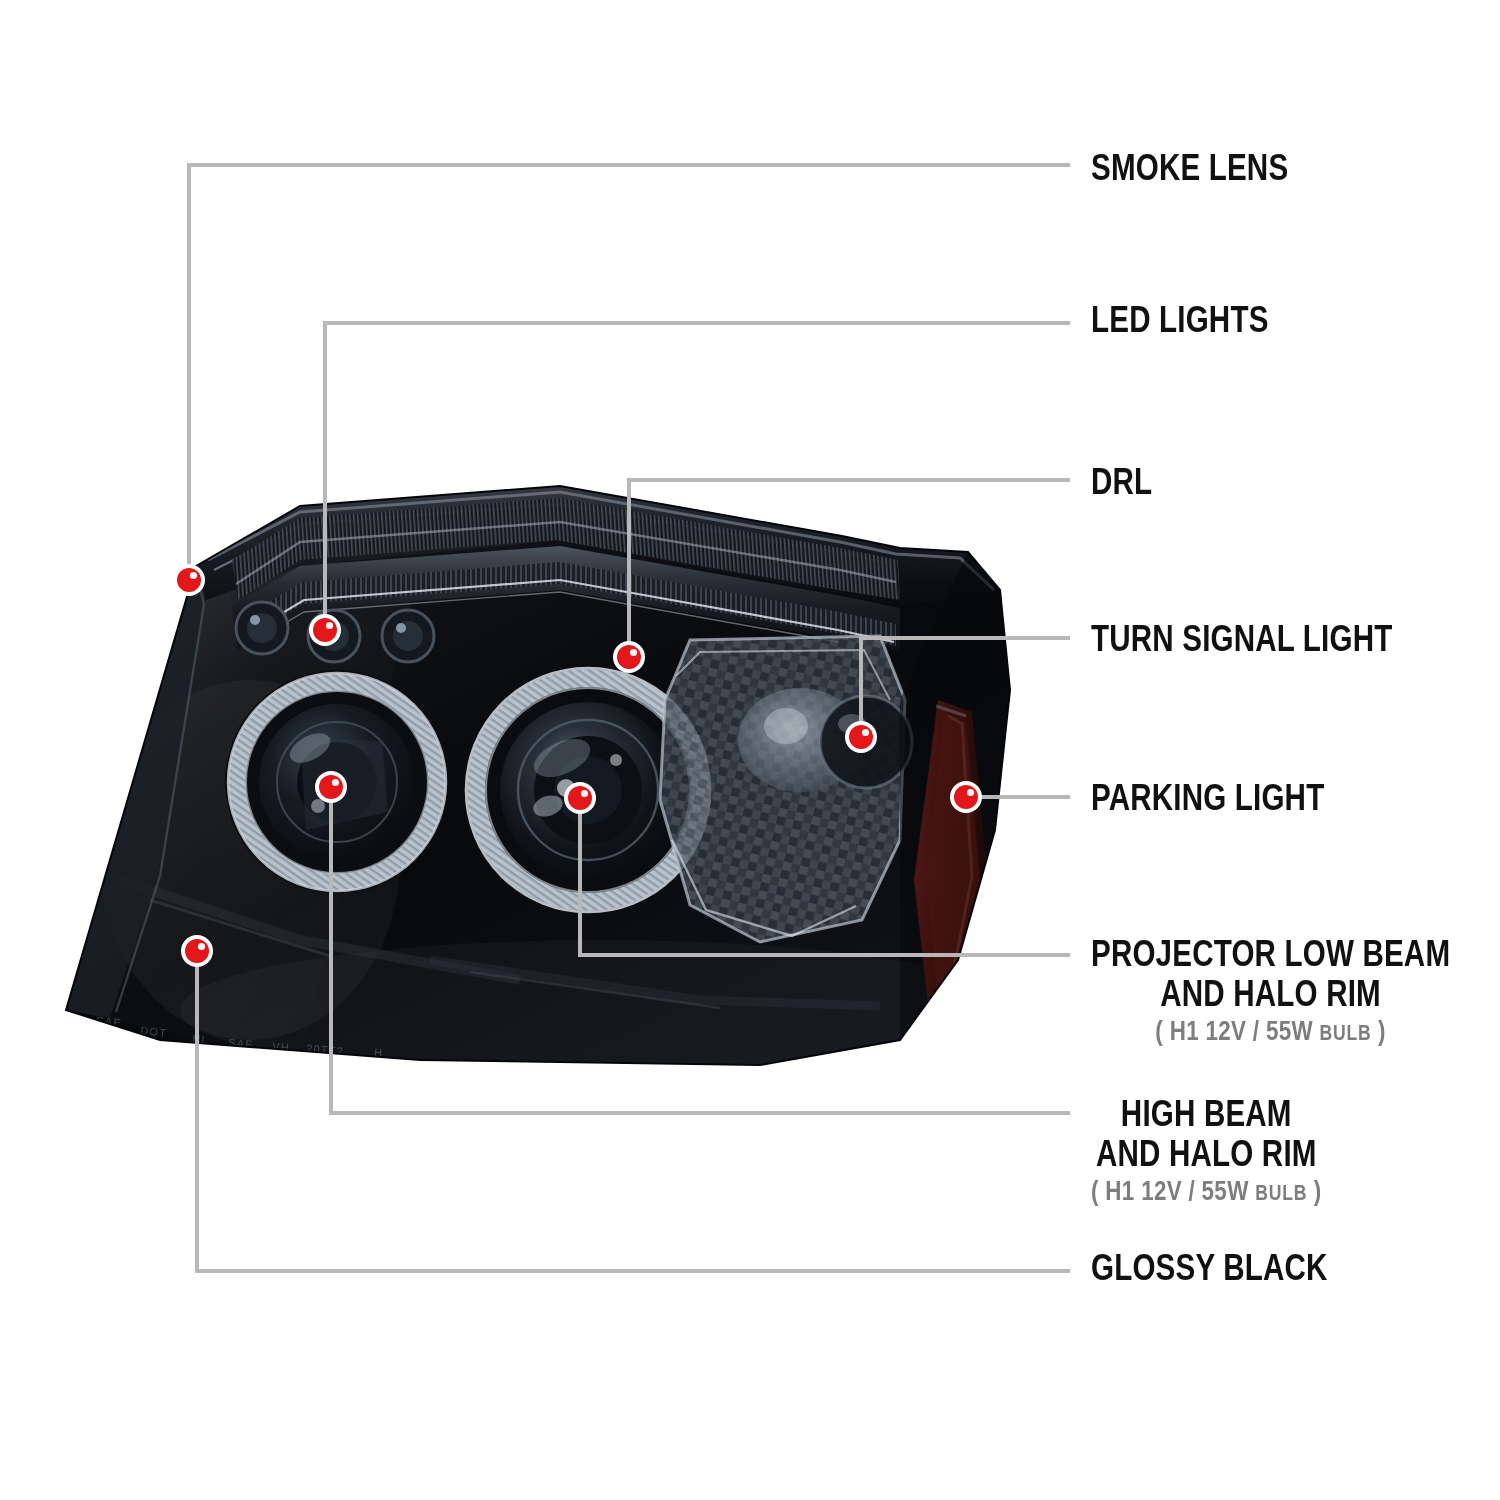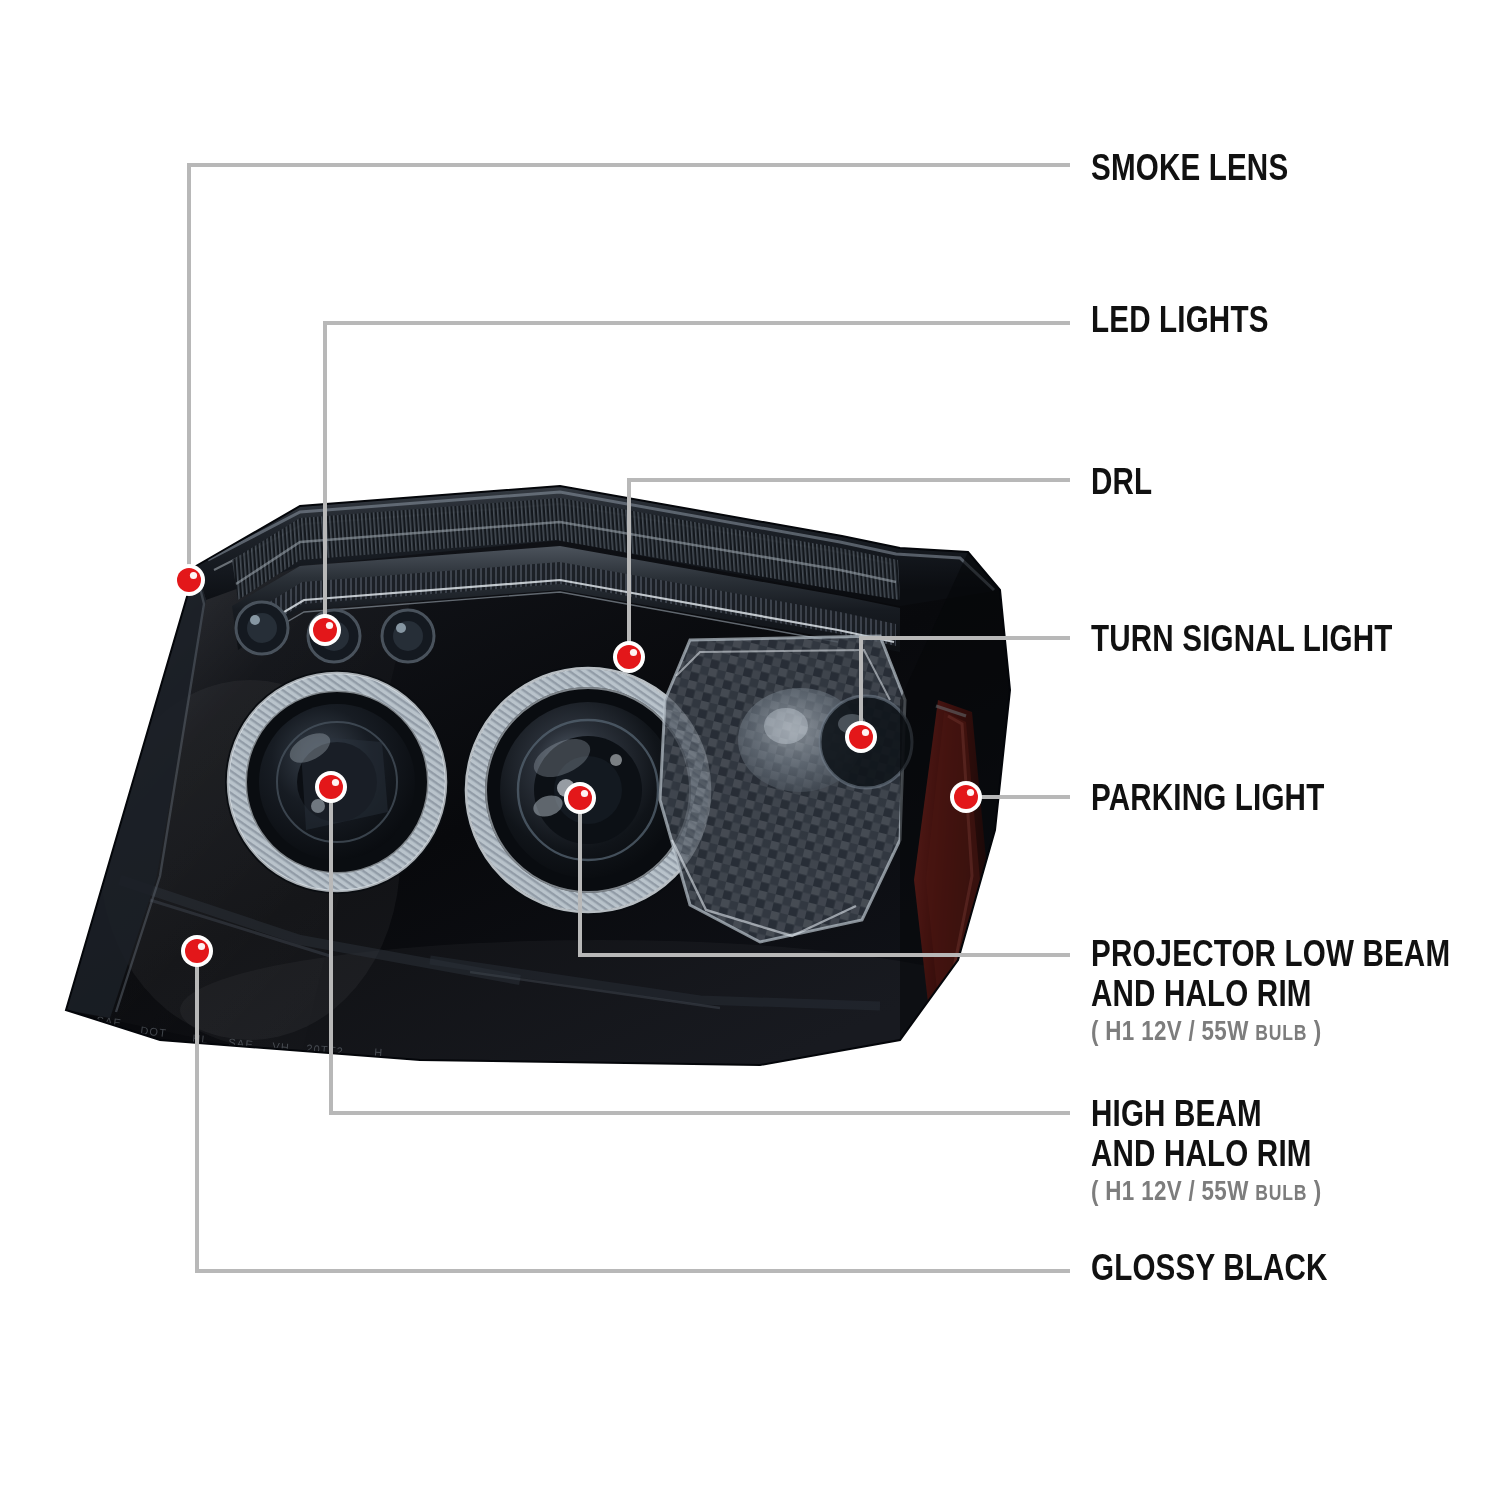--- a/index.html
+++ b/index.html
@@ -10,21 +10,21 @@
     -webkit-font-smoothing:antialiased;
     overflow:hidden;
   }
   #stage{position:relative;width:1500px;height:1500px;background:#fff;overflow:hidden;}
 
   
   .layer{position:absolute;left:0;top:0;width:1500px;height:1500px;}
   #art{z-index:1;}
   #leaders{z-index:3;pointer-events:none;}
   #dots{z-index:4;}
-  #labels{z-index:5;}
+  #labels{z-index:5;text-align:center;}
 
   
   .callout{
     position:absolute;
     color:#111111;
     font-family:"Liberation Sans", sans-serif;
     font-weight:700;
     font-size:37px;
     line-height:40px;
     letter-spacing:0.2px;

